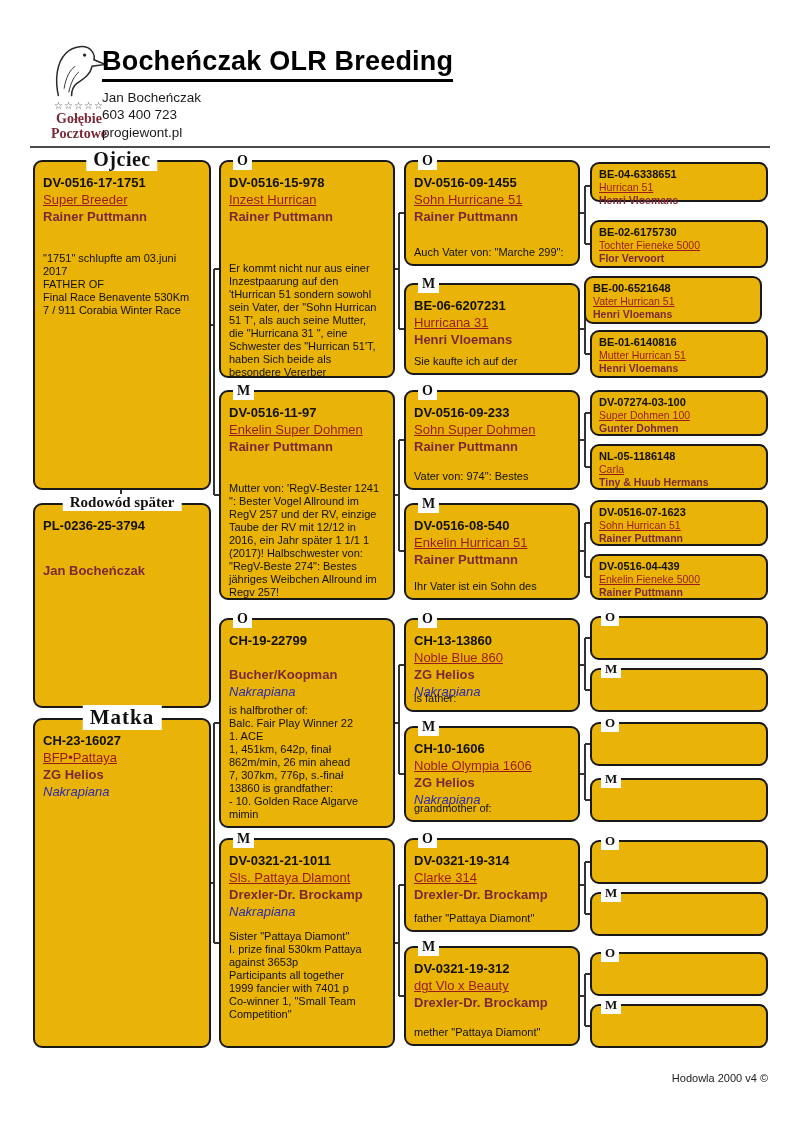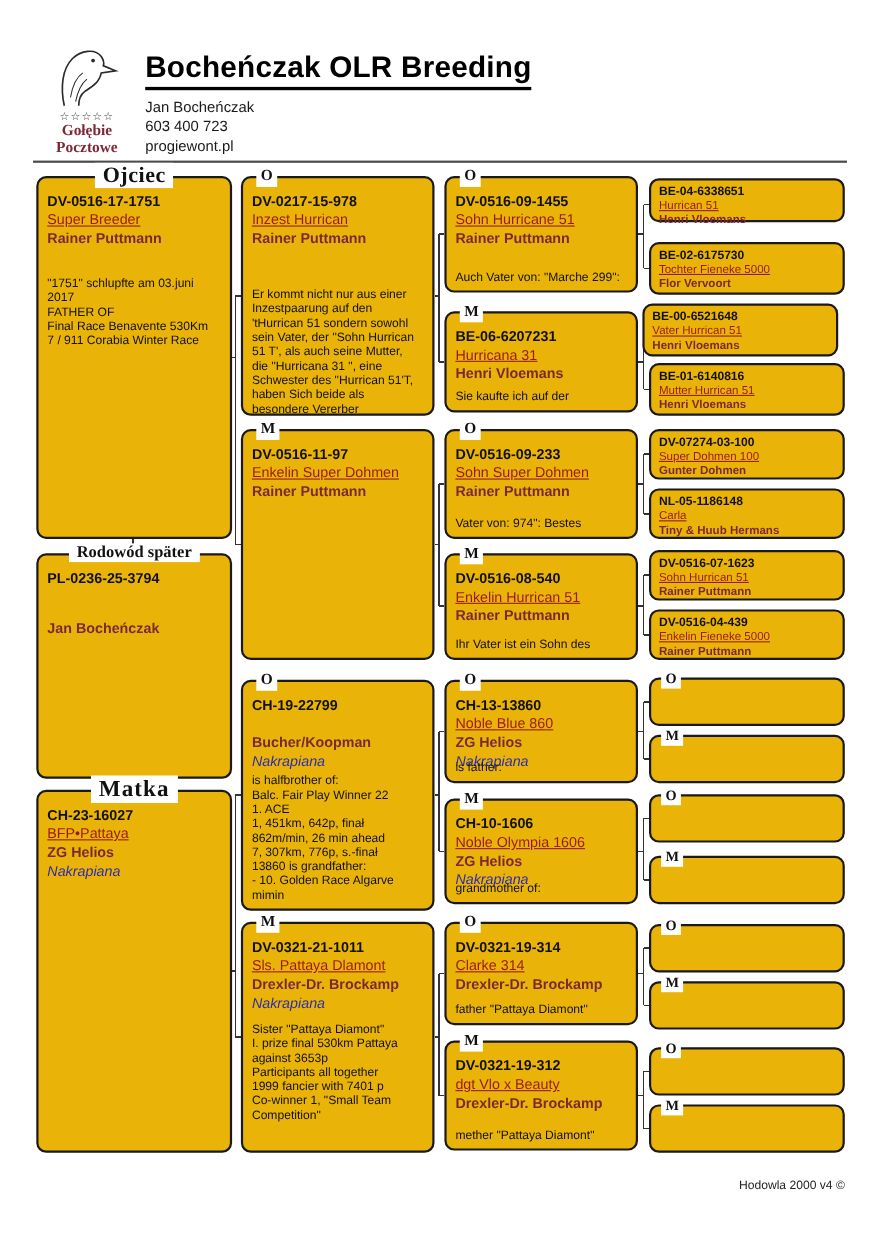--- a/index.html
+++ b/index.html
@@ -22,21 +22,21 @@
   
   .s{padding:4px 4px 2px 7px;}
   .s .ring{font-size:11px;line-height:1.22;}
   .s .name{font-size:10.5px;line-height:1.22;min-height:13px;}
   .s .fancier{font-size:10.5px;line-height:1.22;}
   
   .header{position:absolute;left:30px;top:40px;width:740px;height:106px;z-index:2;}
   .logo{position:absolute;left:8px;top:2px;width:82px;text-align:center;}
   .logo-stars{font-size:10px;letter-spacing:1px;color:#444;line-height:1;margin-top:-1px;}
   .logo-text{font-family:"Liberation Serif",serif;font-weight:700;font-size:14px;color:#7c2936;line-height:1.08;}
-  .header-main{position:absolute;left:102px;top:6px;}
+  .header-main{position:absolute;left:72px;top:6px;}
   .title{font-size:27px;font-weight:700;margin:0;display:inline-block;border-bottom:3px solid #000;padding-bottom:2px;letter-spacing:.2px;color:#000;}
   .contact{font-size:13.5px;line-height:1.28;color:#1a1a1a;}
   .contact-first{margin-top:7px;}
   .top-rule{position:absolute;left:30px;width:740px;top:146px;height:2px;background:#4a4a4a;z-index:1;}
   .footer{position:absolute;right:32px;top:1072px;font-size:11px;color:#222;z-index:2;}
 </style>
 </head>
 <body>
 
 <div class="header">
@@ -99,41 +99,50 @@
 <div class="box" style="left:33px;top:718px;width:178px;height:330px;">
   <span class="g1label huge">Matka</span>
   <div class="ring">CH-23-16027</div>
   <div class="name">BFP•Pattaya</div>
   <div class="fancier">ZG Helios</div>
   <div class="colorline">Nakrapiana</div>
 </div>
 
 <div class="box" style="left:219px;top:160px;width:176px;height:218px;">
   <span class="marker">O</span>
-  <div class="ring">DV-0217-15-978</div>
+  <div class="ring">DV-0516-15-978</div>
   <div class="name">Inzest Hurrican</div>
   <div class="fancier">Rainer Puttmann</div>
 
   <div class="notes-pos" style="top:100px;">Er kommt nicht nur aus einer
 Inzestpaarung auf den
 'tHurrican 51 sondern sowohl
 sein Vater, der "Sohn Hurrican
 51 T', als auch seine Mutter,
 die "Hurricana 31 ", eine
 Schwester des "Hurrican 51'T,
 haben Sich beide als
 besondere Vererber</div>
 </div>
 
 <div class="box" style="left:219px;top:390px;width:176px;height:210px;">
   <span class="marker">M</span>
   <div class="ring">DV-0516-11-97</div>
   <div class="name">Enkelin Super Dohmen</div>
   <div class="fancier">Rainer Puttmann</div>
 
+  <div class="notes-pos" style="top:90px;">Mutter von: 'RegV-Bester 1241
+": Bester Vogel Allround im
+RegV 257 und der RV, einzige
+Taube der RV mit 12/12 in
+2016, ein Jahr später 1 1/1 1
+(2017)! Halbschwester von:
+"RegV-Beste 274": Bestes
+jähriges Weibchen Allround im
+Regv 257!</div>
 </div>
 
 <div class="box" style="left:219px;top:618px;width:176px;height:210px;">
   <span class="marker">O</span>
   <div class="ring">CH-19-22799</div>
   <div class="name"></div>
   <div class="fancier">Bucher/Koopman</div>
   <div class="colorline">Nakrapiana</div>
   <div class="notes-pos" style="top:84px;">is halfbrother of:
 Balc. Fair Play Winner 22

